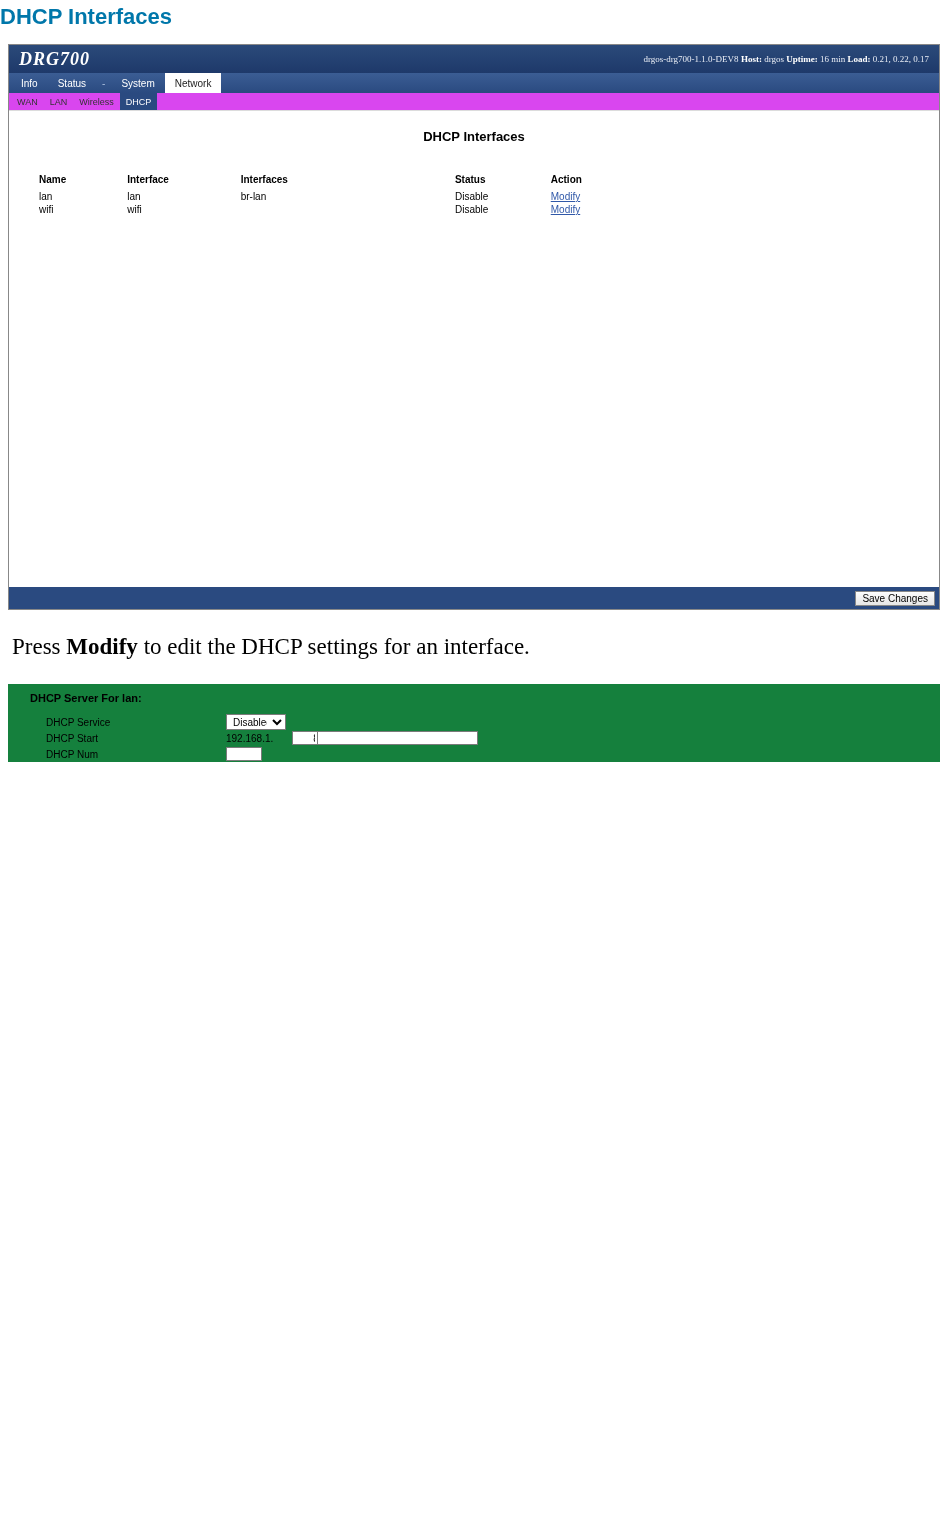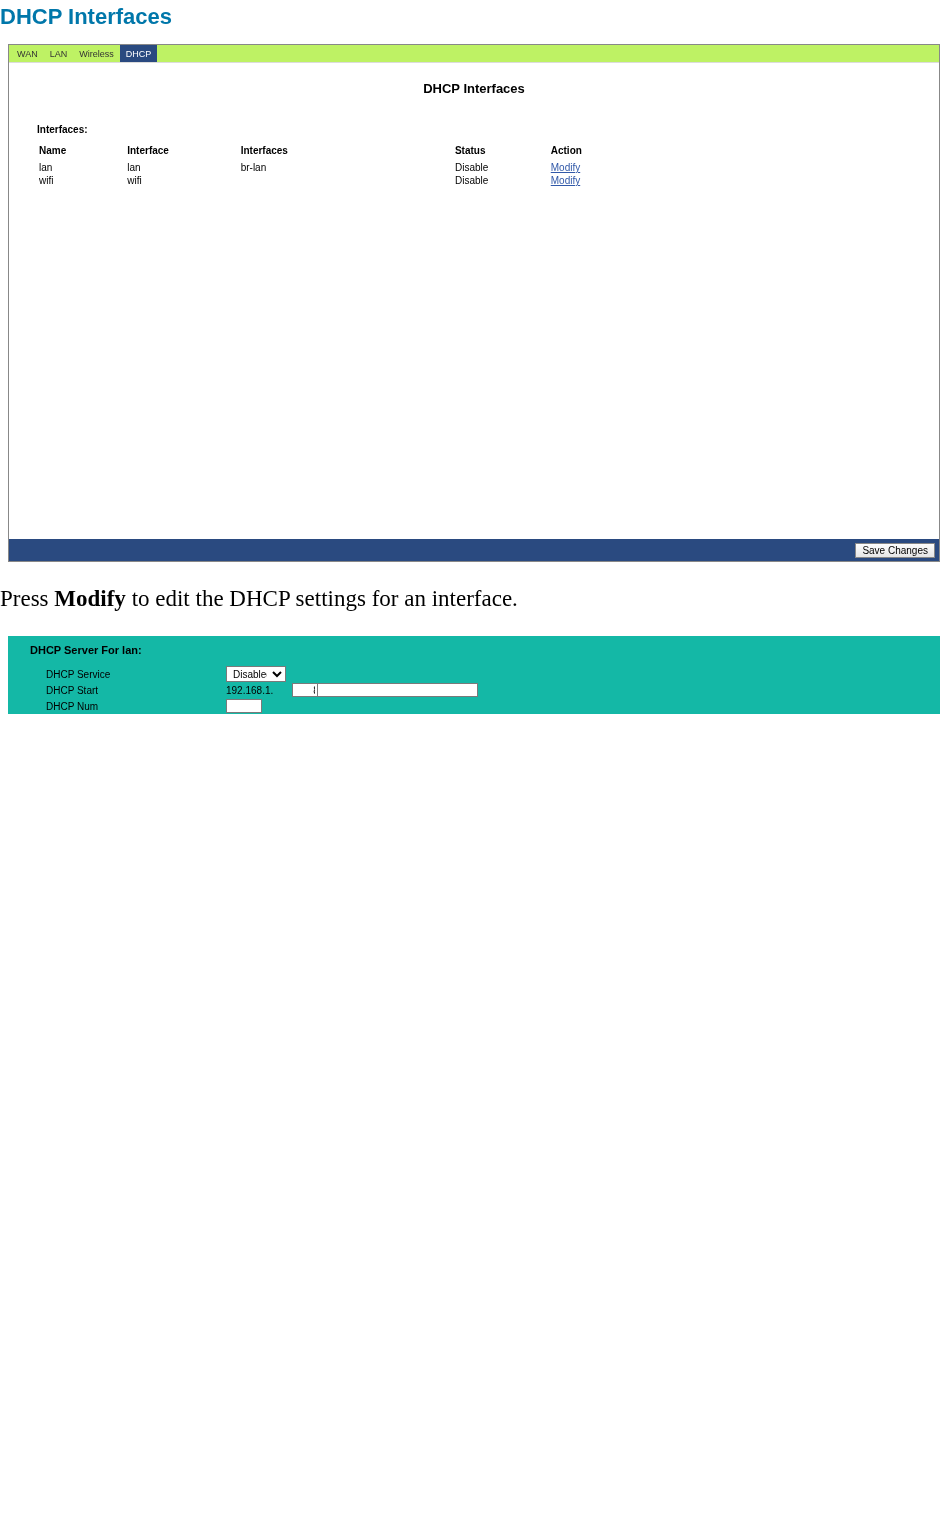--- a/index.html
+++ b/index.html
@@ -42,21 +42,21 @@
       align-items: center;
       cursor: pointer;
     }
     .main-tabs .tab.sep { padding: 0 6px; color: #a9bedc;}
     .main-tabs .tab.active {
       background: #fff;
       color: #222;
     }
 
     .sub-tabs {
-      background: #bef264;
+      background: #d946ef;
       height: 18px;
       display: flex;
       align-items: stretch;
       font-size: 9px;
       border-bottom: 1px solid #dcdcdc;
       padding-left: 2px;
     }
     .sub-tabs .subtab {
       padding: 0 6px;
       display: flex;
@@ -113,28 +113,29 @@
       font-size: 10px;
       padding: 1px 6px;
       font-family: Arial, sans-serif;
       cursor: pointer;
     }
 
     .instruction {
       font-family: "Times New Roman", serif;
       font-size: 23px;
       margin: 24px 0 24px 0;
+      padding-left: 12px;
     }
     .instruction .b { font-weight: bold; }
 
     
     .dhcp-form {
       width: 932px;
       margin-left: 8px;
-      background: #14b8a6;
+      background: #15803d;
       padding: 8px 0 0 0;
       font-size: 10px;
     }
     .dhcp-form-title {
       font-weight: bold;
       margin-left: 22px;
       margin-bottom: 10px;
       font-size: 11px;
     }
     .form-rows { margin-left: 38px; }
@@ -167,34 +168,52 @@
       left: 0;
     }
     .spacer-big { height: 770px; }
   </style>
 </head>
 <body>
 
 <div class="page-title">DHCP Interfaces</div>
 
 <div class="router-screenshot">
-
+  <div class="router-header">
+    <span class="router-logo">DRG700</span>
+    <span class="router-header-right">
+      <span>drgos-drg700-1.1.0-DEV8</span>
+      <span class="k">Host:</span>
+      <span>drgos</span>
+      <span class="k">Uptime:</span>
+      <span>16 min</span>
+      <span class="k">Load:</span>
+      <span>0.21, 0.22, 0.17</span>
+    </span>
+  </div>
+
+  <div class="main-tabs">
+    <div class="tab">Info</div>
+    <div class="tab">Status</div>
+    <div class="tab sep">-</div>
+    <div class="tab">System</div>
+    <div class="tab active">Network</div>
+  </div>
 
   <div class="sub-tabs">
     <div class="subtab">WAN</div>
     <div class="subtab">LAN</div>
     <div class="subtab">Wireless</div>
     <div class="subtab active">DHCP</div>
   </div>
 
   <div class="content-area">
     <div class="content-title">DHCP Interfaces</div>
 
     <div class="interfaces-block">
-      <div class="interfaces-label">Interfaces:</div>
       <table class="if-table">
         <thead>
           <tr>
             <th style="width:70px">Name</th>
             <th style="width:90px">Interface</th>
             <th style="width:170px">Interfaces</th>
             <th style="width:76px">Status</th>
             <th style="width:70px">Action</th>
           </tr>
         </thead>

